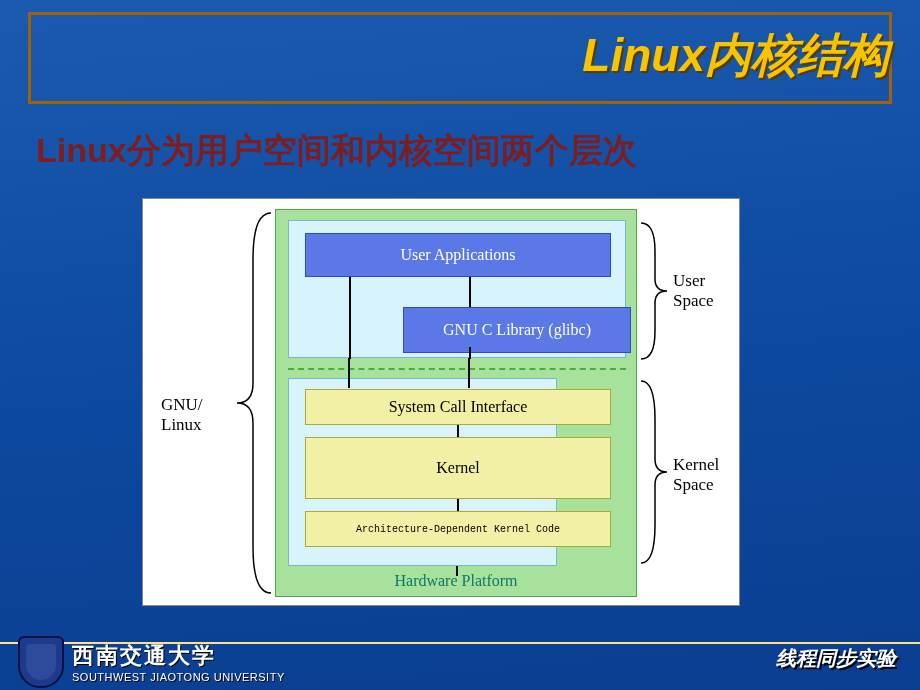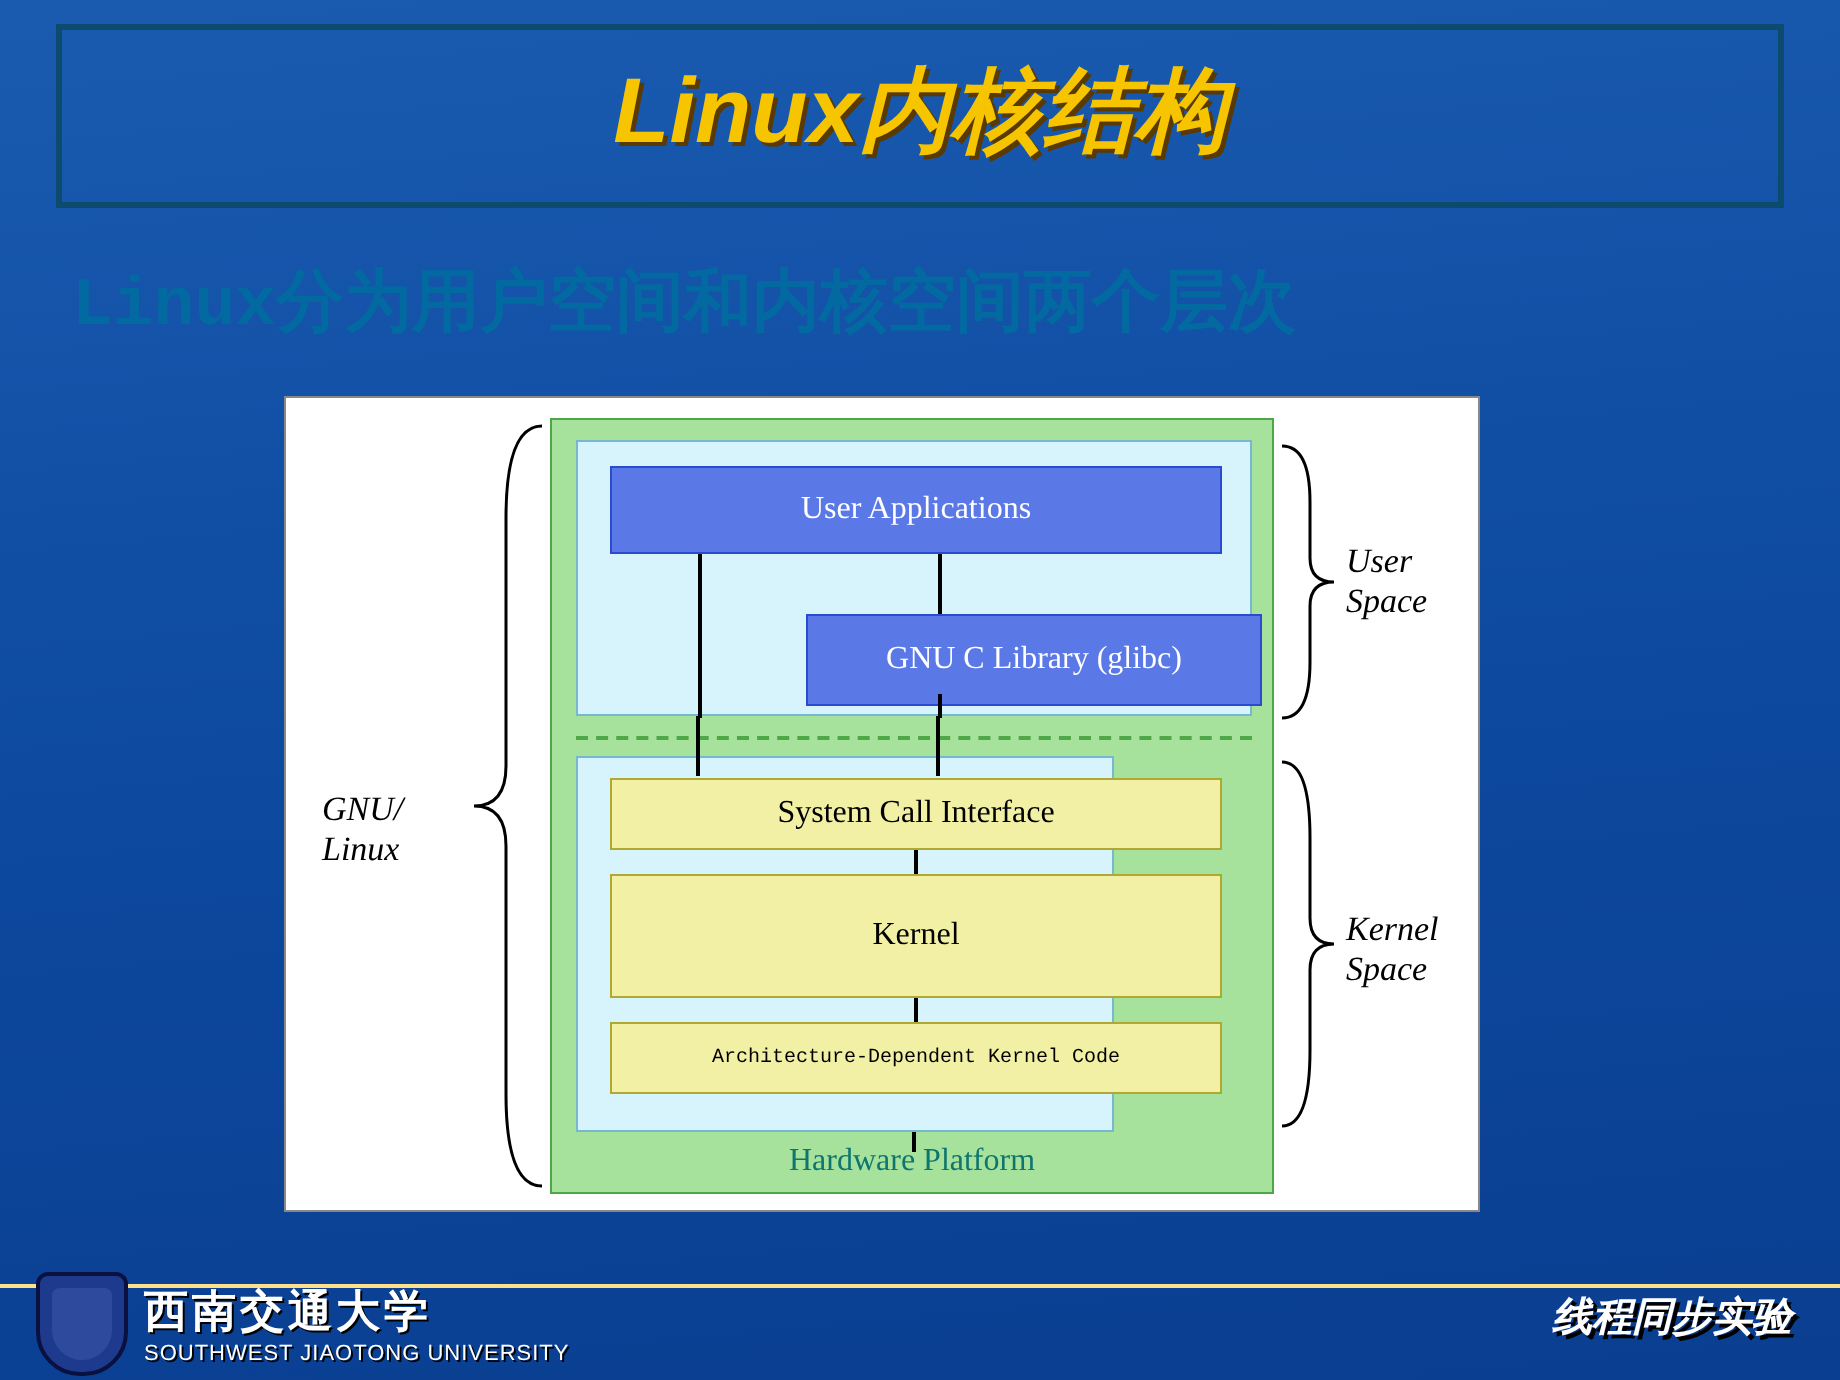--- a/index.html
+++ b/index.html
@@ -5,39 +5,39 @@
   * { box-sizing: border-box; margin: 0; padding: 0; }
   body {
     width: 920px; height: 690px;
     background: linear-gradient(175deg, #1a5bb0 0%, #0d4aa0 50%, #0a3e90 100%);
     font-family: "Times New Roman", serif;
     position: relative;
     overflow: hidden;
   }
   .title-box {
     margin: 12px 28px 0 28px;
-    border: 3px solid #0c4a6e;
+    border: 3px solid #a16207;
     background: transparent;
-    text-align: center;
+    text-align: right;
     padding: 10px 0 14px 0;
   }
   .title-text {
     font-size: 46px;
     font-weight: bold;
     color: #f7c400;
     text-shadow: 2px 2px 0 #5a3a00;
     font-style: italic;
     font-family: "Microsoft YaHei", sans-serif;
   }
   .subtitle {
     margin: 24px 0 0 36px;
     font-size: 34px;
     font-weight: bold;
-    color: #0369a1;
-    font-family: Liberation Mono, monospace;
+    color: #7f1d1d;
+    font-family: Liberation Sans, sans-serif;
   }
   .diagram-wrap {
     position: absolute;
     left: 142px; top: 198px;
     width: 598px; height: 408px;
     background: #ffffff;
     border: 1px solid #888;
   }
   .main-green {
     position: absolute;
@@ -75,21 +75,21 @@
     position: absolute;
     left: 12px; top: 158px; width: 338px;
     border-top: 2px dashed #4fa848;
   }
   .hw-label {
     position: absolute; left: 0; right: 0; bottom: 6px;
     text-align: center; font-size: 16px; color: #0f766e;
   }
   .conn-line { position: absolute; background: #000; }
   .brace-svg { position: absolute; }
-  .side-label { position: absolute; color: #000; font-size: 17px; font-style: italic; line-height: 1.2; }
+  .side-label { position: absolute; color: #000; font-size: 17px; line-height: 1.2; }
   .footer {
     position: absolute; left: 0; bottom: 0; width: 920px; height: 48px;
     border-top: 2px solid #ffe08a;
   }
   .logo-group { position: absolute; left: 18px; bottom: 2px; display: flex; align-items: center; }
   .logo-shield {
     width: 46px; height: 52px;
     background: #1e3a8c;
     border-radius: 6px 6px 22px 22px;
     border: 2px solid #0a1040;

